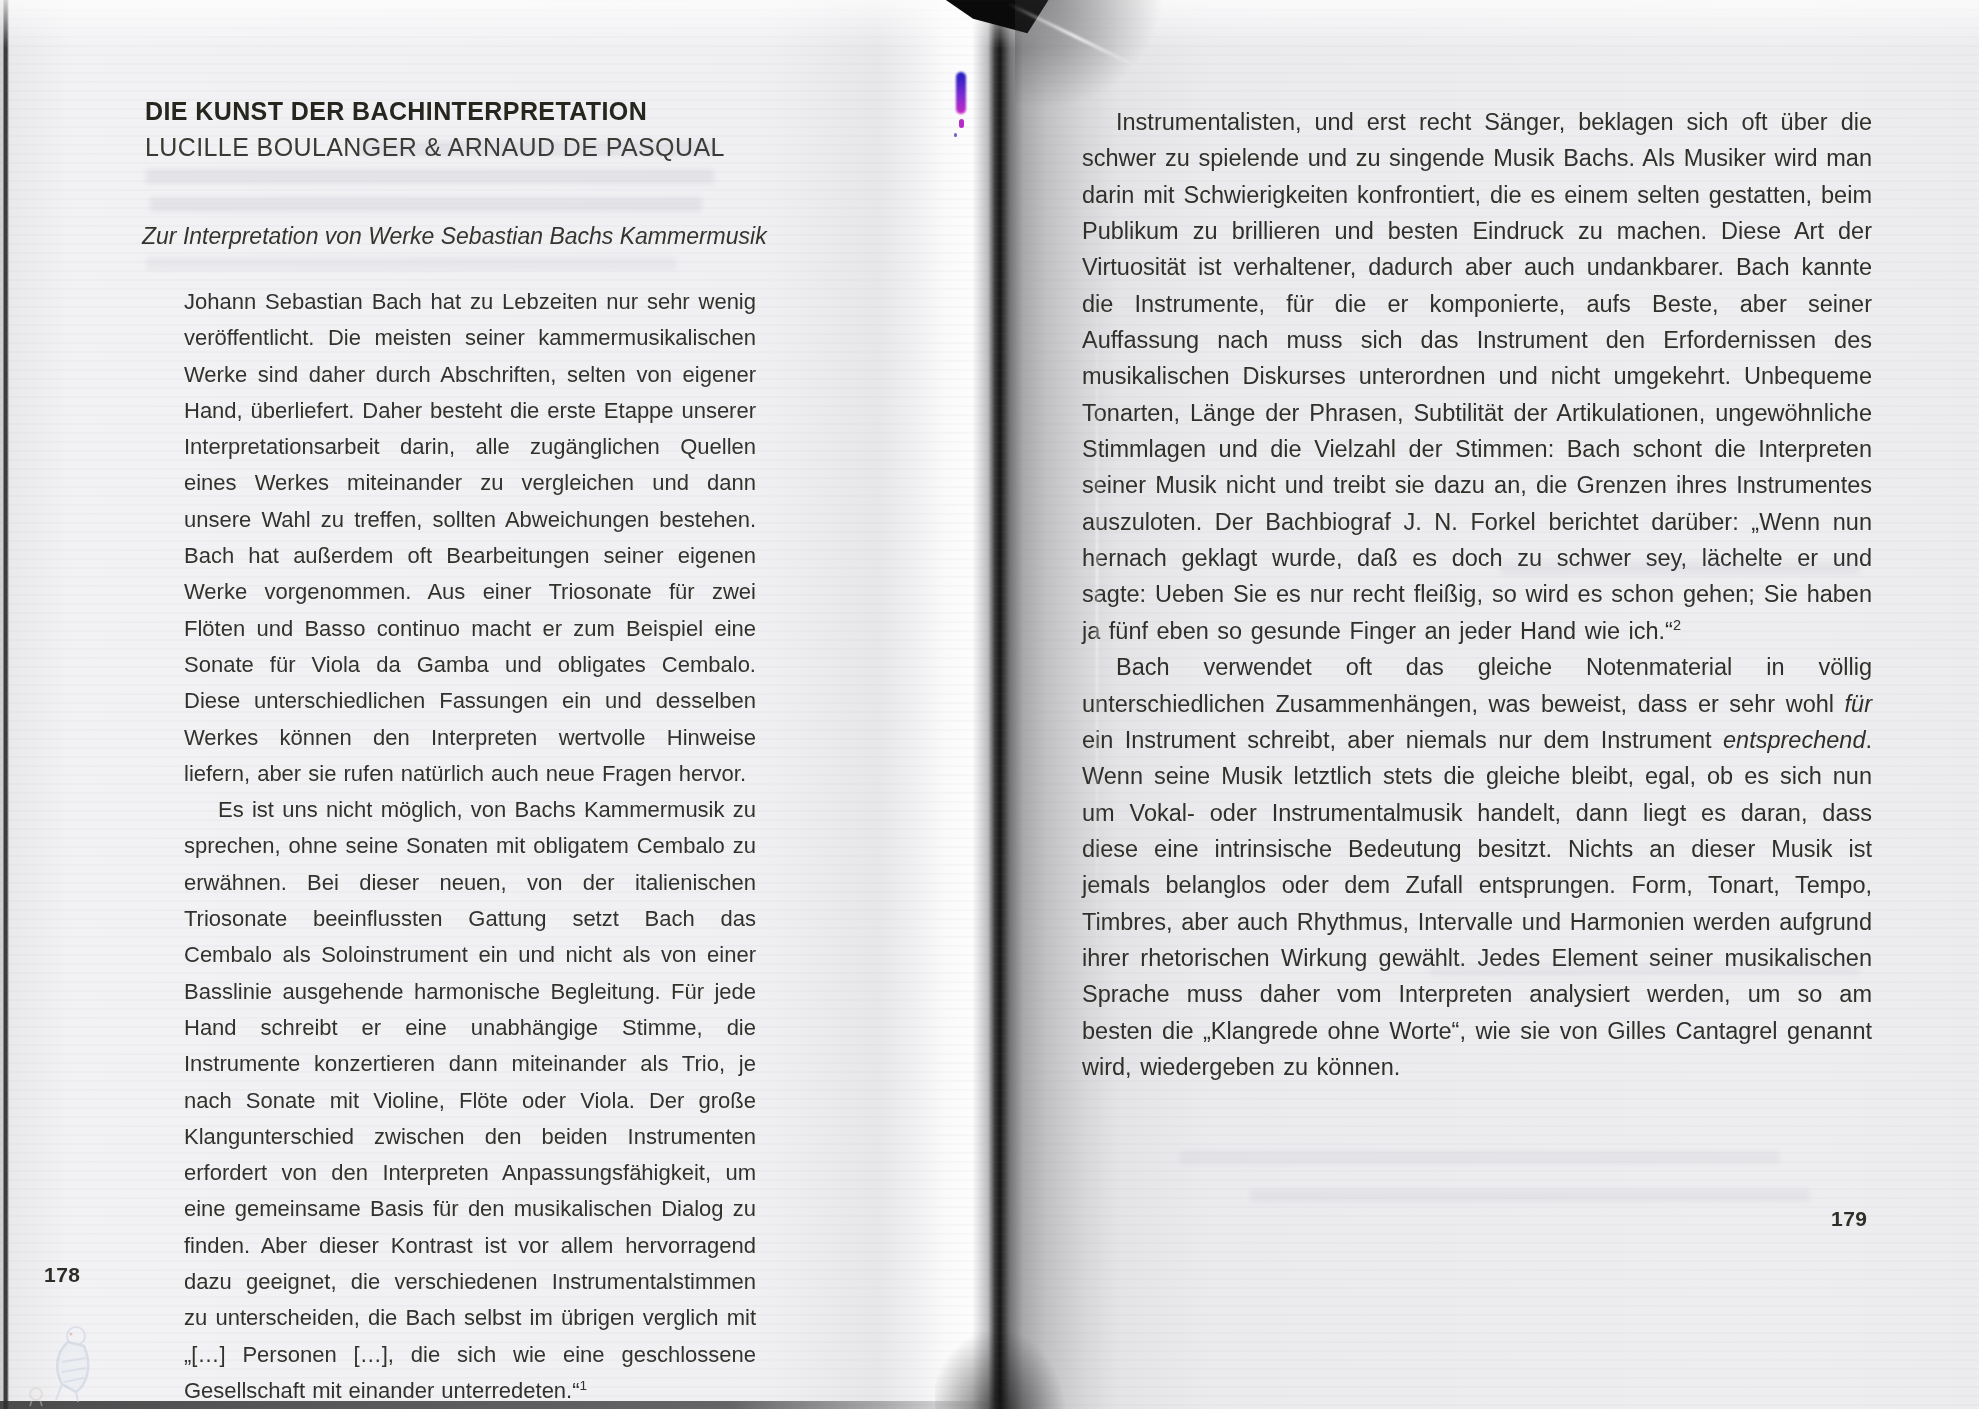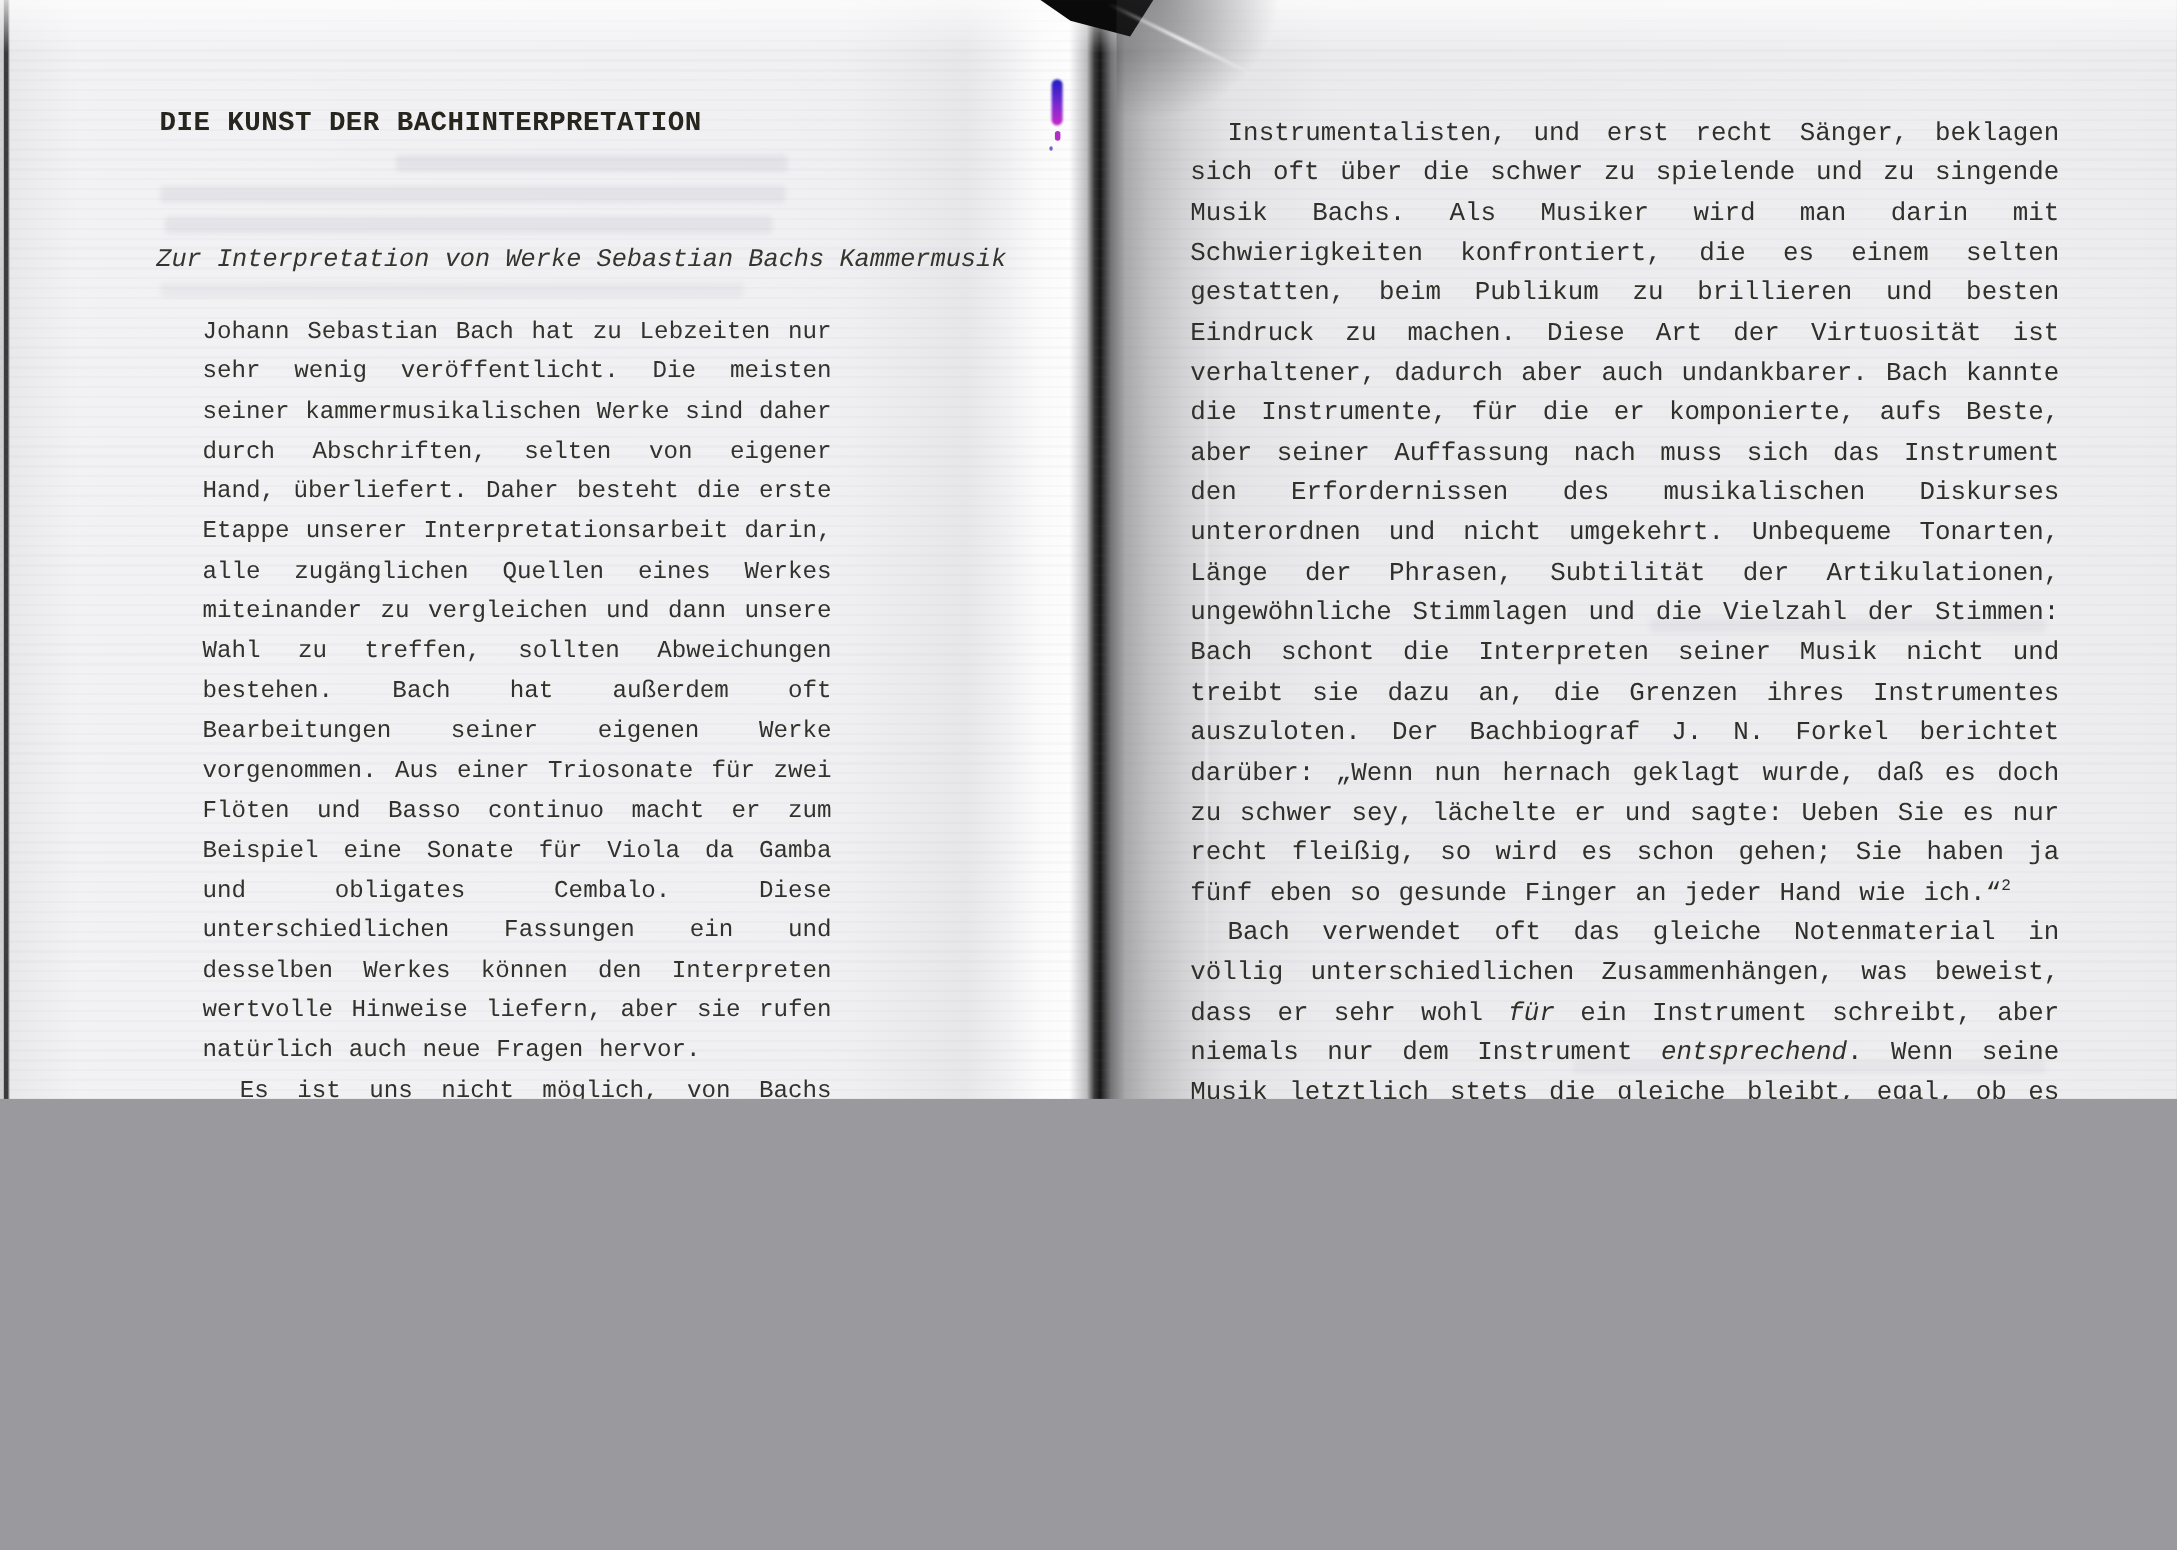--- a/index.html
+++ b/index.html
@@ -1,20 +1,20 @@
 <!DOCTYPE html>
 <html lang="de"><head>
 <meta charset="utf-8">
 <style>
   html,body{margin:0;padding:0;background:#9a9a9e;}
   .scan{
     position:relative;
-    width:1979px;height:999px;
+    width:1979px;height:1409px;
     overflow:hidden;
-    font-family:Liberation Mono, monospace;
+    font-family:Liberation Sans, sans-serif;
     color:#32322d;
     background:
       repeating-linear-gradient(to bottom, rgba(125,125,140,0.04) 0 2px, rgba(255,255,255,0) 2px 9px),
       linear-gradient(to right,
         #cfcfd1 0px,#cfcfd1 3px,
         #3a3a3c 4px,#3a3a3c 7px,
         #e9e9ec 9px,
         #f2f2f4 70px,
         #f0f0f3 760px,
         #e7e7ea 878px,
@@ -82,20 +82,21 @@
     opacity:0.5;filter:blur(0.6px);}
 </style>
 </head>
 <body>
 
 <div class="scan">
 
   <div class="top-light"></div>
 
   <h1 class="chapter-title">DIE KUNST DER BACHINTERPRETATION</h1>
+  <div class="chapter-authors">LUCILLE BOULANGER &amp; ARNAUD DE PASQUAL</div>
   <div class="chapter-subtitle">Zur Interpretation von Werke Sebastian Bachs Kammermusik</div>
   <div class="left-body">
       <p class="para"><span>Johann Sebastian Bach hat zu Lebzeiten nur sehr wenig veröffentlicht. Die meisten seiner kammermusikalischen Werke sind daher durch Abschriften, selten von eigener Hand, überliefert. Daher besteht die erste Etappe unserer Interpretationsarbeit darin, alle zugänglichen Quellen eines Werkes miteinander zu vergleichen und dann unsere Wahl zu treffen, sollten Abweichungen bestehen. Bach hat außerdem oft Bearbeitungen seiner eigenen Werke vorgenommen. Aus einer Triosonate für zwei Flöten und Basso continuo macht er zum Beispiel eine Sonate für Viola da Gamba und obligates Cembalo. Diese unterschiedlichen Fassungen ein und desselben Werkes können den Interpreten wertvolle Hinweise liefern, aber sie rufen natürlich auch neue Fragen hervor.</span></p>
       <p class="para indent"><span>Es ist uns nicht möglich, von Bachs Kammermusik zu sprechen, ohne seine Sonaten mit obligatem Cembalo zu erwähnen. Bei dieser neuen, von der italienischen Triosonate beeinflussten Gattung setzt Bach das Cembalo als Soloinstrument ein und nicht als von einer Basslinie ausgehende harmonische Begleitung. Für jede Hand schreibt er eine unabhängige Stimme, die Instrumente konzertieren dann miteinander als Trio, je nach Sonate mit Violine, Flöte oder Viola. Der große Klangunterschied zwischen den beiden Instrumenten erfordert von den Interpreten Anpassungsfähigkeit, um eine gemeinsame Basis für den musikalischen Dialog zu finden. Aber dieser Kontrast ist vor allem hervorragend dazu geeignet, die verschiedenen Instrumentalstimmen zu unterscheiden, die Bach selbst im übrigen verglich mit „[…] Personen […], die sich wie eine geschlossene Gesellschaft mit einander unterredeten.“</span><sup>1</sup></p>
     </div>
   <div class="page-num left">178</div>
 
   <div class="right-body">
       <p class="para indent"><span>Instrumentalisten, und erst recht Sänger, beklagen sich oft über die schwer zu spielende und zu singende Musik Bachs. Als Musiker wird man darin mit Schwierigkeiten konfrontiert, die es einem selten gestatten, beim Publikum zu brillieren und besten Eindruck zu machen. Diese Art der Virtuosität ist verhaltener, dadurch aber auch undankbarer. Bach kannte die Instrumente, für die er komponierte, aufs Beste, aber seiner Auffassung nach muss sich das Instrument den Erfordernissen des musikalischen Diskurses unterordnen und nicht umgekehrt. Unbequeme Tonarten, Länge der Phrasen, Subtilität der Artikulationen, ungewöhnliche Stimmlagen und die Vielzahl der Stimmen: Bach schont die Interpreten seiner Musik nicht und treibt sie dazu an, die Grenzen ihres Instrumentes auszuloten. Der Bachbiograf J. N. Forkel berichtet darüber: „Wenn nun hernach geklagt wurde, daß es doch zu schwer sey, lächelte er und sagte: Ueben Sie es nur recht fleißig, so wird es schon gehen; Sie haben ja fünf eben so gesunde Finger an jeder Hand wie ich.“</span><sup>2</sup></p>
       <p class="para indent"><span>Bach verwendet oft das gleiche Notenmaterial in völlig unterschiedlichen Zusammenhängen, was beweist, dass er sehr wohl </span><em>für</em><span> ein Instrument schreibt, aber niemals nur dem Instrument </span><em>entsprechend</em><span>. Wenn seine Musik letztlich stets die gleiche bleibt, egal, ob es sich nun um Vokal- oder Instrumentalmusik handelt, dann liegt es daran, dass diese eine intrinsische Bedeutung besitzt. Nichts an dieser Musik ist jemals belanglos oder dem Zufall entsprungen. Form, Tonart, Tempo, Timbres, aber auch Rhythmus, Intervalle und Harmonien werden aufgrund ihrer rhetorischen Wirkung gewählt. Jedes Element seiner musikalischen Sprache muss daher vom Interpreten analysiert werden, um so am besten die „Klangrede ohne Worte“, wie sie von Gilles Cantagrel genannt wird, wiedergeben zu können.</span></p>

